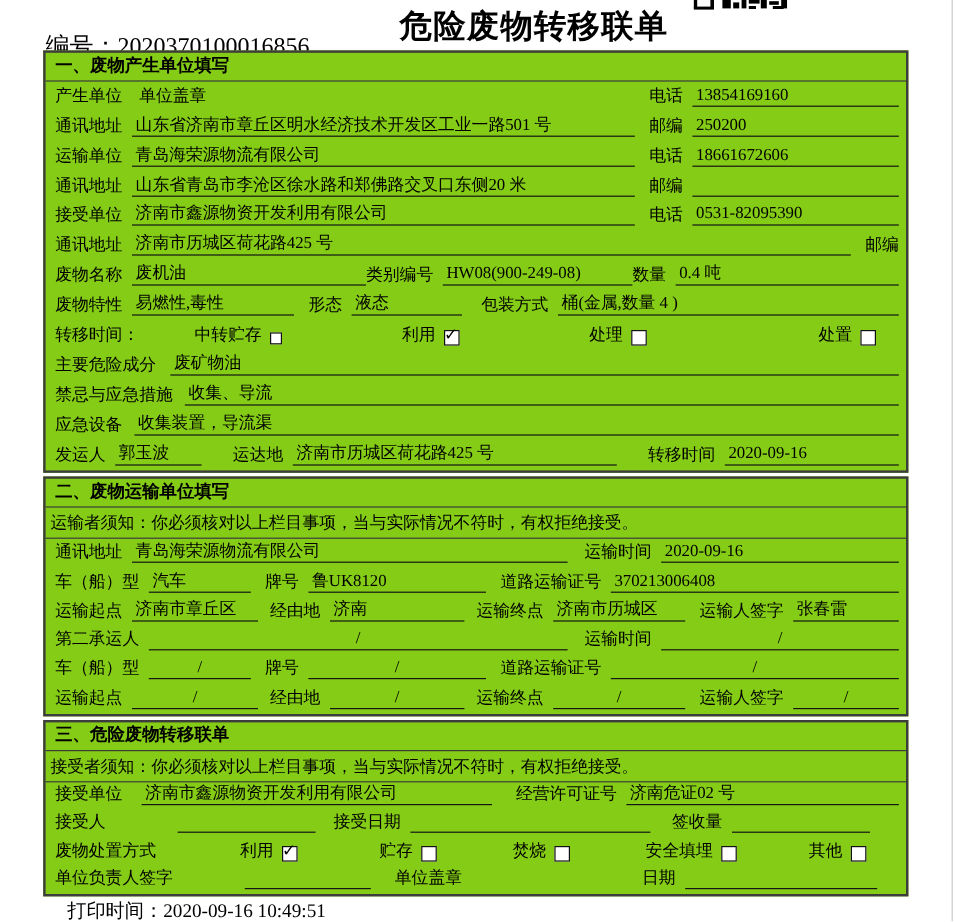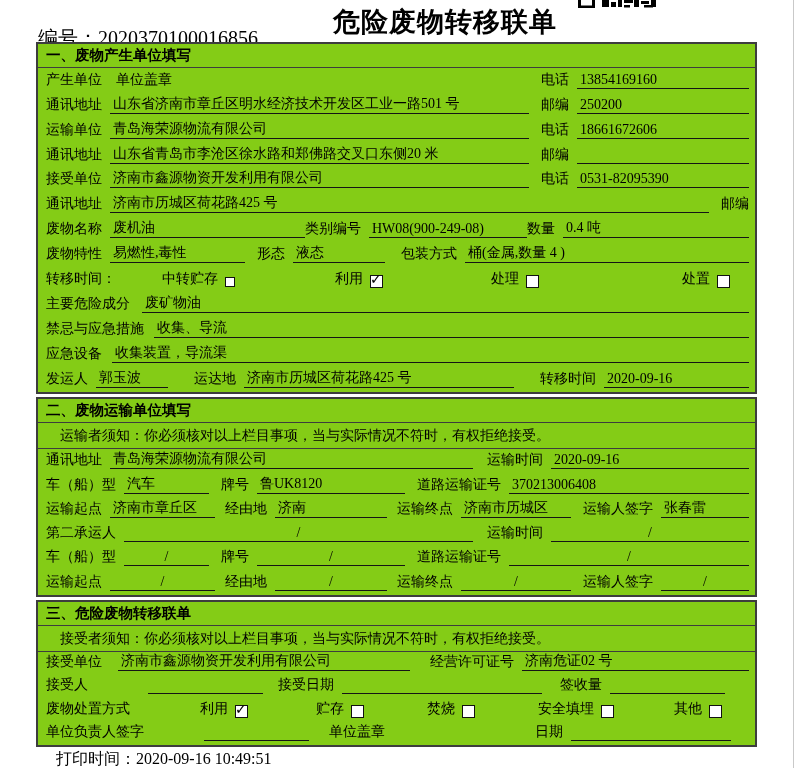--- a/index.html
+++ b/index.html
@@ -9,21 +9,21 @@
   .hd-title{position:absolute;left:333px;top:4px;font-size:27px;font-weight:bold;letter-spacing:1px;
             font-family:"Liberation Sans","DejaVu Sans",sans-serif;white-space:nowrap;}
   .qr{position:absolute;left:578px;top:0;}
   .page-edge{position:absolute;right:2px;top:0;width:1px;height:100%;background:#c9c9c9;}
   .box{position:absolute;left:36px;width:721px;border:2px solid #3d3d3d;box-sizing:border-box;background:#84cc16;}
   #box1{top:42px;height:352px;}
   #box2{top:397px;height:200px;}
   #box3{top:600px;height:147px;}
   .sec-h{height:24px;line-height:23px;padding-left:8px;font-weight:bold;font-size:14.5px;
          font-family:"Liberation Sans","DejaVu Sans",sans-serif;border-bottom:1px solid #3d3d3d;box-sizing:border-box;}
-  .notice{height:26px;display:flex;align-items:center;padding-left:22px;font-size:14px;
+  .notice{height:26px;display:flex;align-items:center;padding-left:4px;font-size:14px;
           border-bottom:1px solid #3d3d3d;box-sizing:border-box;}
   .r{display:flex;align-items:flex-end;padding:0 6px 4px 8px;box-sizing:border-box;font-size:14px;}
   .r1{height:24.9px;} .r2{height:24.3px;} .r3{height:23.2px;}
   .lb{white-space:nowrap;flex:0 0 auto;}
   .fv{border-bottom:1px solid #151515;white-space:nowrap;padding:0 3px;margin-left:8px;
       box-sizing:border-box;overflow:hidden;flex:0 0 auto;}
   .fx{flex:1 1 auto;}
   .ctr{text-align:center;}
   .mla{margin-left:auto;}
   .opt{display:flex;align-items:flex-end;flex:0 0 auto;margin-top:38px;}

